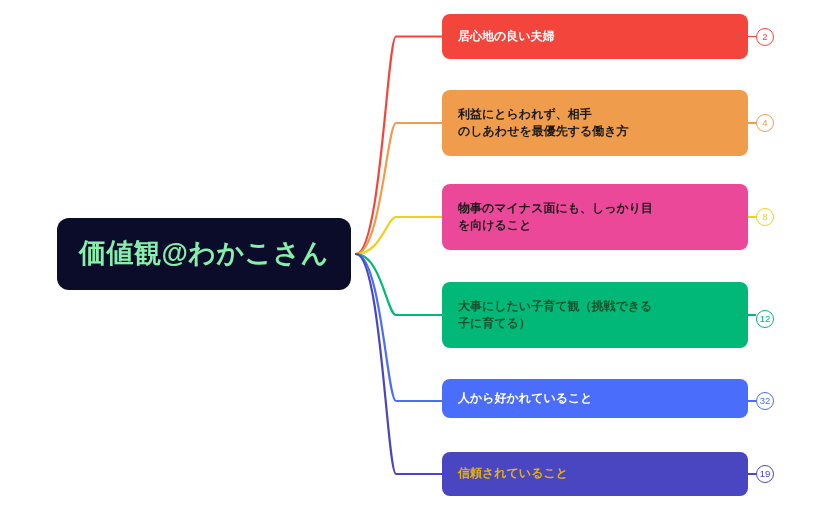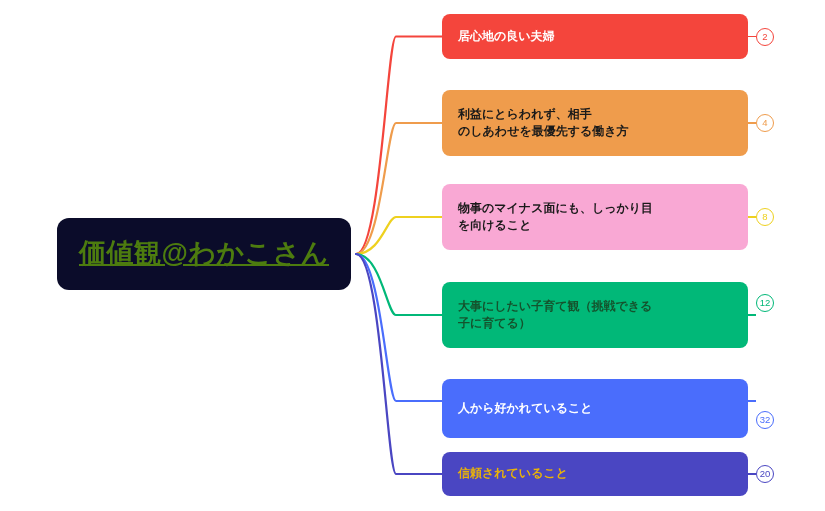--- a/index.html
+++ b/index.html
@@ -96,63 +96,63 @@
   <svg id="connector-layer" viewBox="0 0 825 511" width="825" height="511" xmlns="http://www.w3.org/2000/svg">
       <path d="M 356 254 C 380.8 254, 387.2 36.5, 396 36.5 L 442 36.5" fill="none" stroke="#f4453c" stroke-width="2.2" stroke-linecap="round"></path>
       <path d="M 356 254 C 380.8 254, 387.2 123, 396 123 L 442 123" fill="none" stroke="#ef9c4c" stroke-width="2.2" stroke-linecap="round"></path>
       <path d="M 356 254 C 380.8 254, 387.2 217, 396 217 L 442 217" fill="none" stroke="#eed11f" stroke-width="2.2" stroke-linecap="round"></path>
       <path d="M 356 254 C 380.8 254, 387.2 315, 396 315 L 442 315" fill="none" stroke="#01b878" stroke-width="2.2" stroke-linecap="round"></path>
       <path d="M 356 254 C 380.8 254, 387.2 401, 396 401 L 442 401" fill="none" stroke="#4a6dfc" stroke-width="2.2" stroke-linecap="round"></path>
       <path d="M 356 254 C 380.8 254, 387.2 474, 396 474 L 442 474" fill="none" stroke="#4a46c2" stroke-width="2.2" stroke-linecap="round"></path>
     </svg>
 
   <div class="node" id="root-node" style="background: rgb(11, 12, 42);">
-    <span class="node-text" style="color: #4d7c0f; text-decoration: underline;">価値観@わかこさん</span>
+    <span class="node-text" style="color: #86efac;">価値観@わかこさん</span>
   </div>
 
   <div class="node child-node" style="top: 14px; height: 45px; background: rgb(244, 69, 60);">
     <span class="node-text" style="color: rgb(255, 255, 255);">居心地の良い夫婦</span>
   </div>
   <div class="node child-node" style="top: 90px; height: 66px; background: rgb(239, 156, 76); padding-left: 16px;">
     <span class="node-text" style="color: rgb(26, 26, 26);">利益にとらわれず、相手
 のしあわせを最優先する働き方</span>
   </div>
-  <div class="node child-node" style="top: 184px; height: 66px; background: #f9a8d4;">
+  <div class="node child-node" style="top: 184px; height: 66px; background: #ec4899;">
     <span class="node-text" style="color: rgb(26, 26, 26);">物事のマイナス面にも、しっかり目
 を向けること</span>
   </div>
   <div class="node child-node" style="top: 282px; height: 66px; background: rgb(1, 184, 120);">
     <span class="node-text" style="color: #14532d;">大事にしたい子育て観（挑戦できる
 子に育てる）</span>
   </div>
-  <div class="node child-node" style="top: 379px; height: 59px; background: rgb(74, 109, 252);">
+  <div class="node child-node" style="top: 379px; height: 39px; background: rgb(74, 109, 252);">
     <span class="node-text" style="color: rgb(255, 255, 255);">人から好かれていること</span>
   </div>
   <div class="node child-node" style="top: 452px; height: 44px; background: rgb(74, 70, 194);">
     <span class="node-text" style="color: #eab308;">信頼されていること</span>
   </div>
 
   <div class="badge-stub" style="left: 748px; top: 35.7px; color: rgb(244, 69, 60);"></div>
   <div class="node-badge" style="left: 756px; top: 27.5px; color: rgb(244, 69, 60); border-color: rgb(244, 69, 60);">
     <span>2</span>
   </div>
   <div class="badge-stub" style="left: 748px; top: 122.2px; color: rgb(239, 156, 76);"></div>
   <div class="node-badge" style="left: 756px; top: 114px; color: rgb(239, 156, 76); border-color: rgb(239, 156, 76);">
     <span>4</span>
   </div>
   <div class="badge-stub" style="left: 748px; top: 216.2px; color: rgb(238, 209, 31);"></div>
   <div class="node-badge" style="left: 756px; top: 208px; color: rgb(238, 209, 31); border-color: rgb(238, 209, 31);">
     <span>8</span>
   </div>
   <div class="badge-stub" style="left: 748px; top: 314.2px; color: rgb(1, 184, 120);"></div>
-  <div class="node-badge" style="left: 756px; top: 294px; color: rgb(1, 184, 120); border-color: rgb(1, 184, 120);">
+  <div class="node-badge" style="left: 756px; top: 310px; color: rgb(1, 184, 120); border-color: rgb(1, 184, 120);">
     <span>12</span>
   </div>
   <div class="badge-stub" style="left: 748px; top: 400.2px; color: rgb(74, 109, 252);"></div>
-  <div class="node-badge" style="left: 756px; top: 392px; color: rgb(74, 109, 252); border-color: rgb(74, 109, 252); margin-top: 19px;">
+  <div class="node-badge" style="left: 756px; top: 392px; color: rgb(74, 109, 252); border-color: rgb(74, 109, 252);">
     <span>32</span>
   </div>
   <div class="badge-stub" style="left: 748px; top: 473.2px; color: rgb(74, 70, 194);"></div>
   <div class="node-badge" style="left: 756px; top: 465px; color: rgb(74, 70, 194); border-color: rgb(74, 70, 194);">
-    <span>20</span>
+    <span>19</span>
   </div>
 
 </div>
 
 </body></html>

